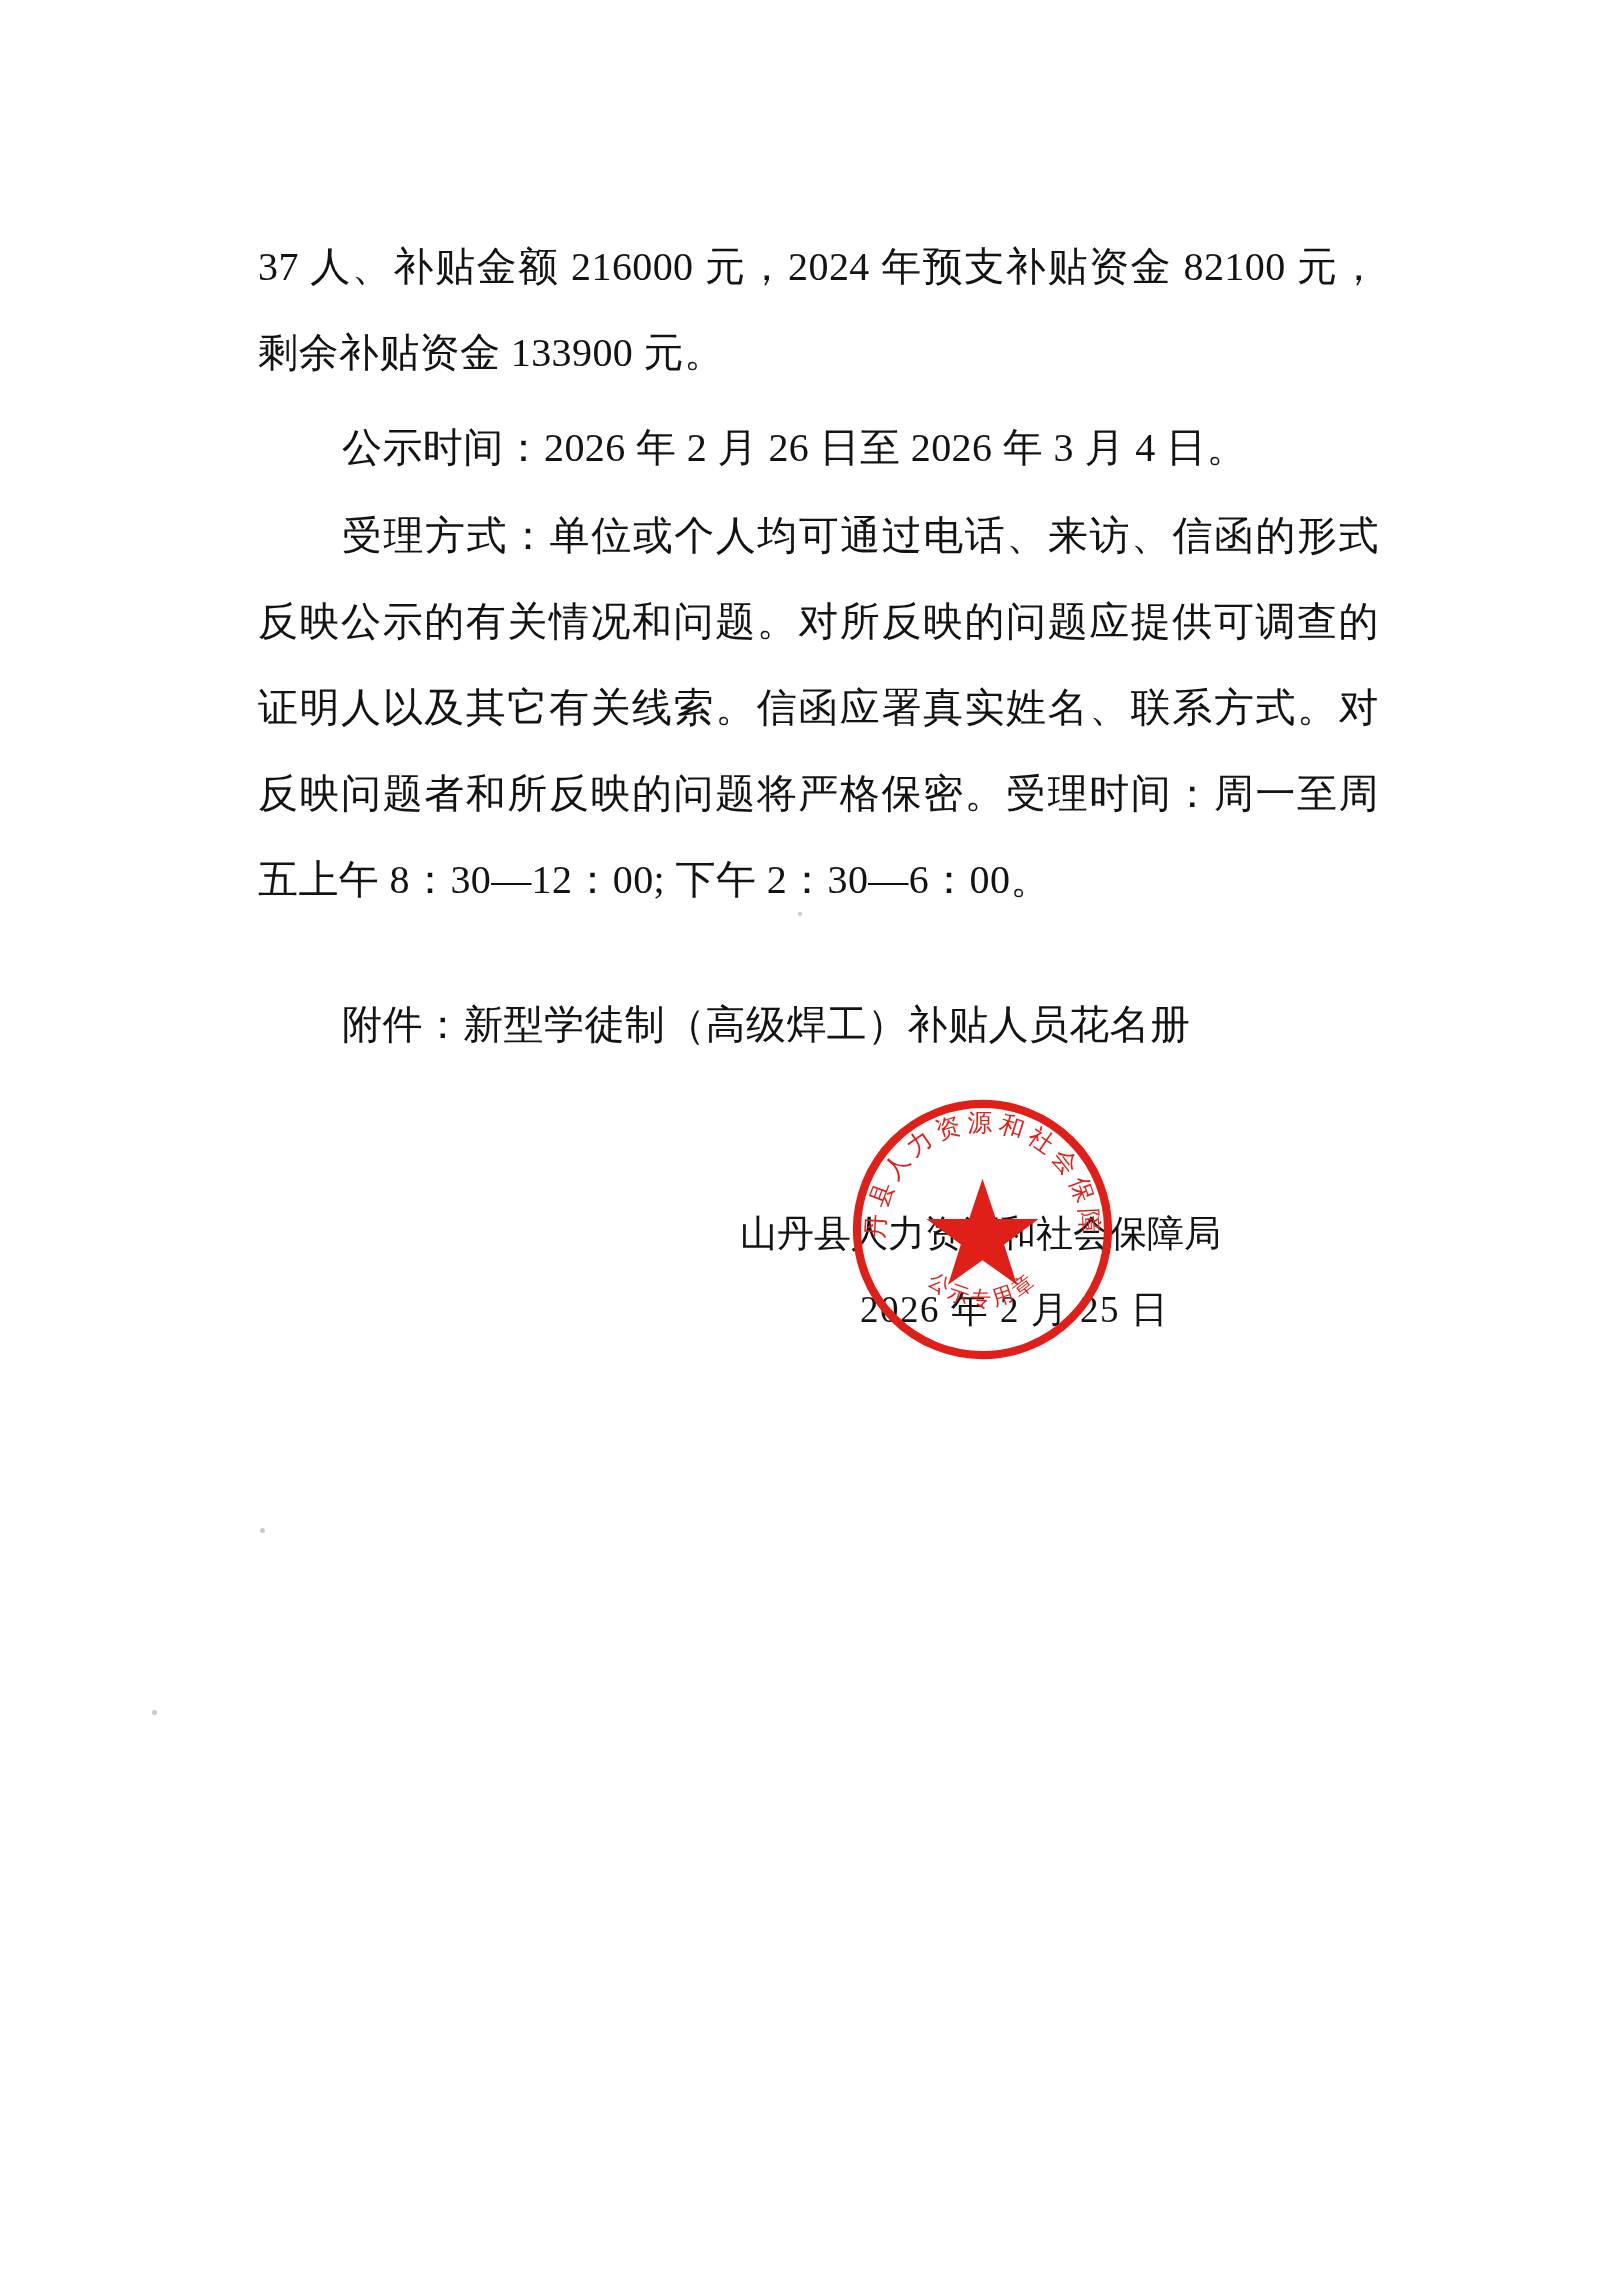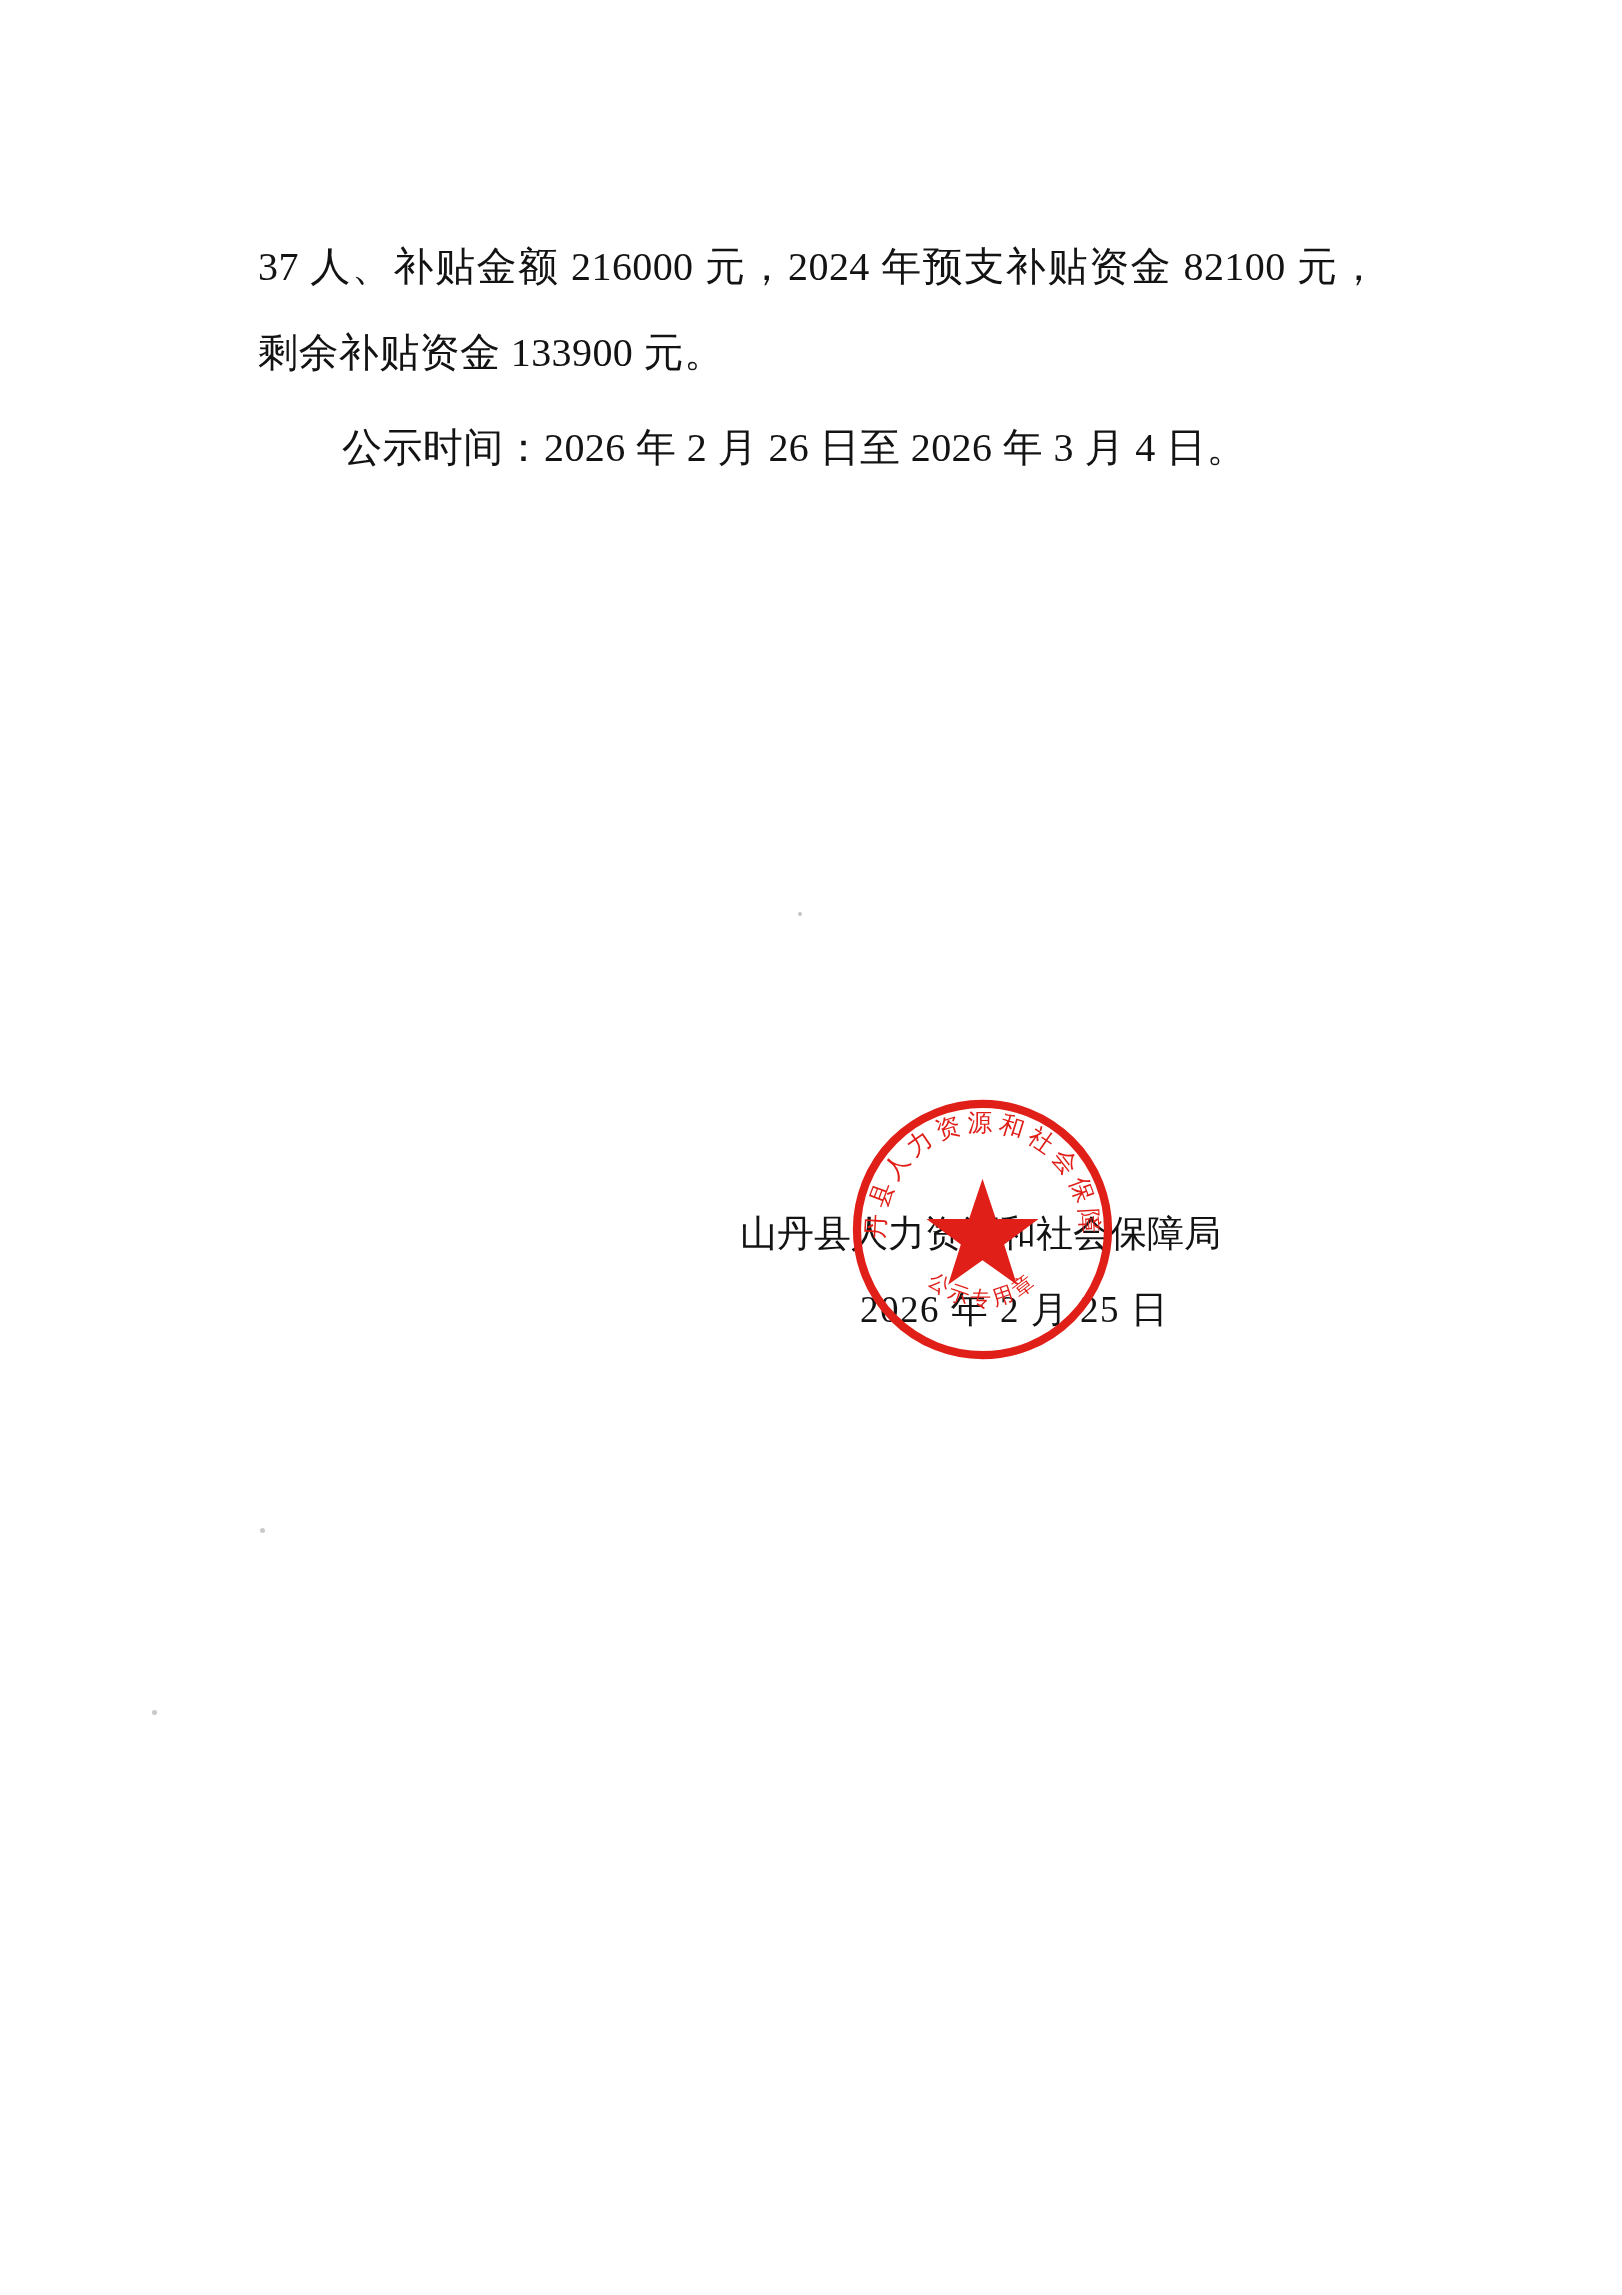--- a/index.html
+++ b/index.html
@@ -79,24 +79,26 @@
 <div class="page">
 
   <div class="doc-body">
 
     <p class="para">37 人、补贴金额 216000 元，2024 年预支补贴资金 82100 元，剩余补贴资金 133900 元。</p>
 
     <div class="gap-small"></div>
 
     <p class="para indent">公示时间：2026 年 2 月 26 日至 2026 年 3 月 4 日。</p>
 
+    <p class="para indent">受理方式：单位或个人均可通过电话、来访、信函的形式反映公示的有关情况和问题。对所反映的问题应提供可调查的证明人以及其它有关线索。信函应署真实姓名、联系方式。对反映问题者和所反映的问题将严格保密。受理时间：周一至周五上午 8：30—12：00; 下午 2：30—6：00。</p>
 
 
     <div class="gap-med"></div>
 
+    <p class="para indent">附件：新型学徒制（高级焊工）补贴人员花名册</p>
 
   </div>
 
   <div class="sign-block">
     <div class="sign-line">山丹县人力资源和社会保障局</div>
     <div class="sign-line date">2026 年 2 月 25 日</div>
   </div>
 
   <div class="seal">
     <svg viewBox="0 0 360 360" xmlns="http://www.w3.org/2000/svg">

